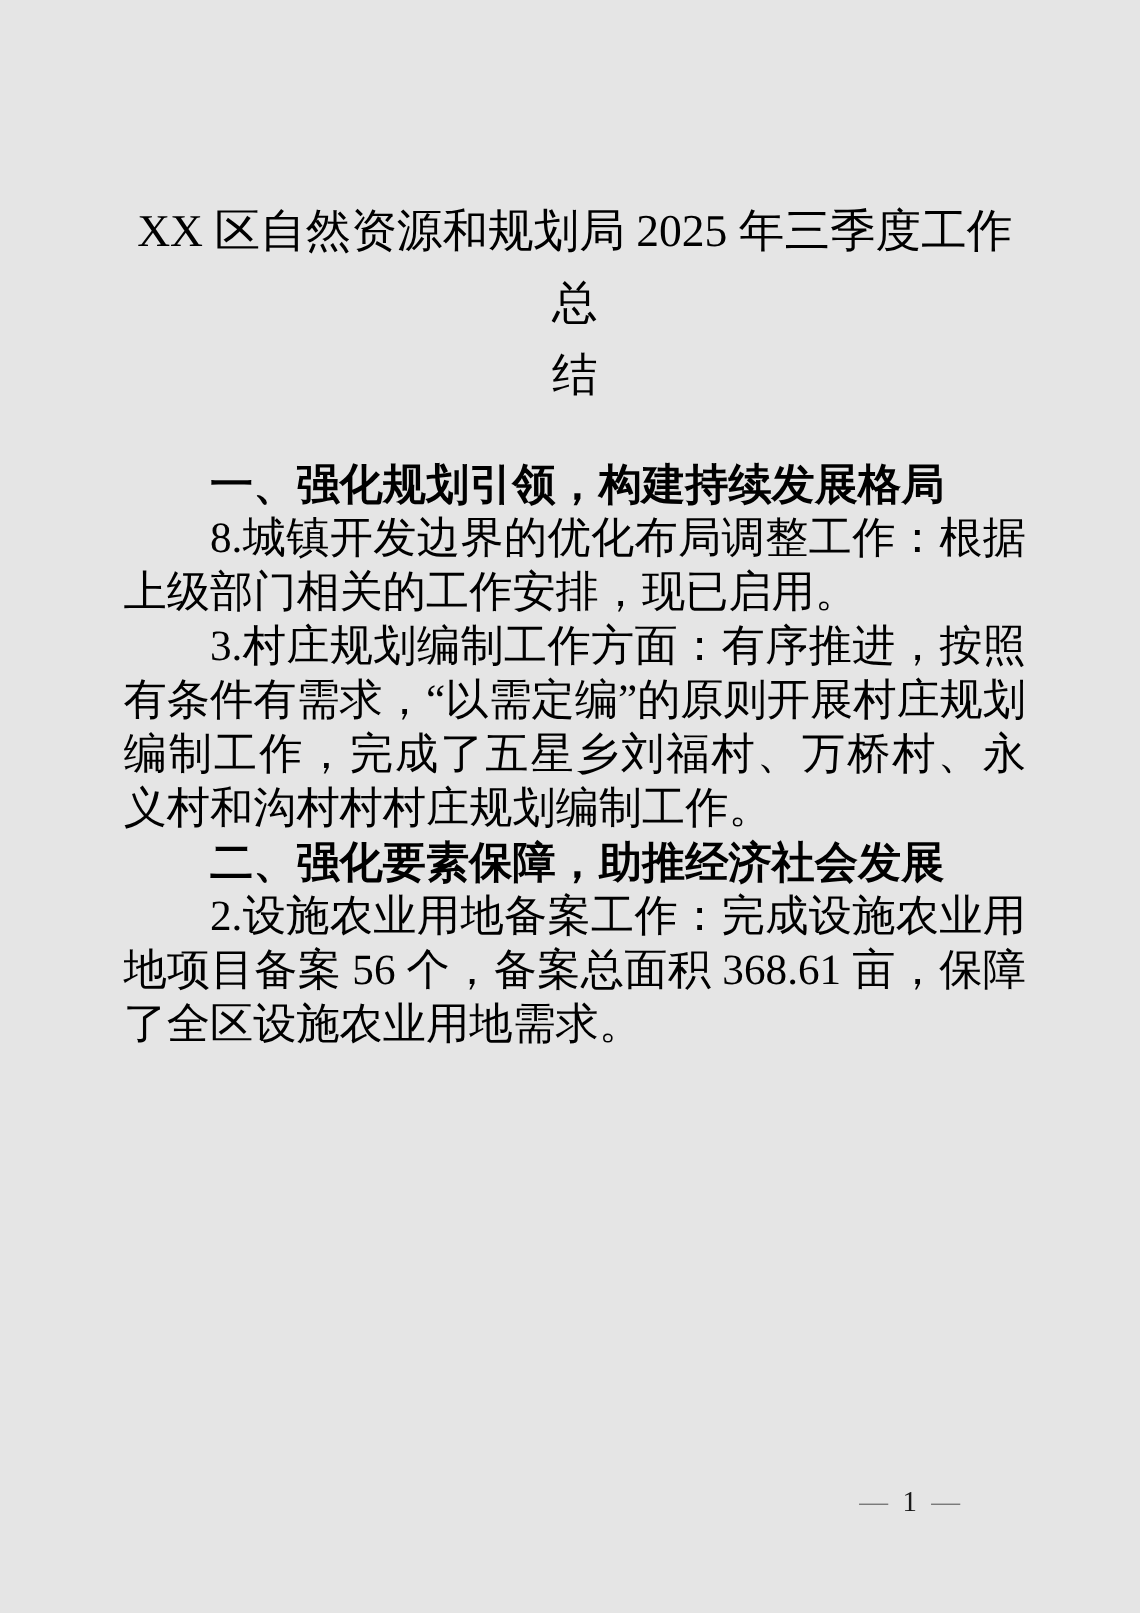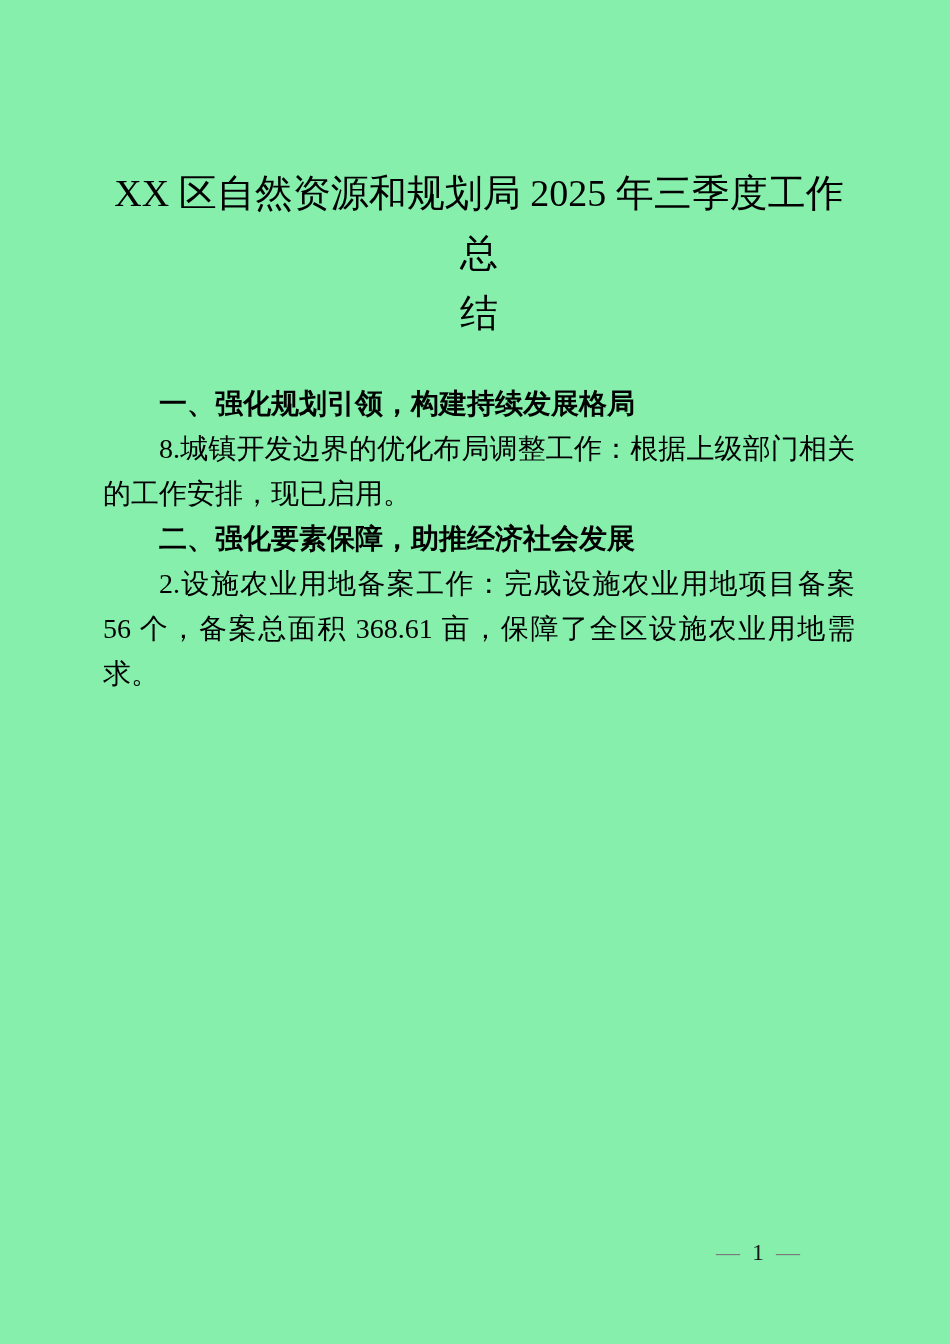--- a/index.html
+++ b/index.html
@@ -4,40 +4,40 @@
 <style>
   html, body {
     margin: 0;
     padding: 0;
     background: #ffffff;
   }
   .page {
     position: relative;
     width: 950px;
     height: 1344px;
-    background: #86efac;
+    background: #e5e5e5;
     overflow: hidden;
     color: #000000;
   }
   .doc-title {
     margin: 163px 95px 0 103px;
     text-align: center;
     font-family: "Liberation Serif", "DejaVu Serif", serif;
     font-size: 38px;
     line-height: 60px;
     font-weight: 400;
     color: #000000;
   }
   .doc-title .title-line {
     display: block;
   }
   .doc-body {
     margin: 38px 95px 0 103px;
     font-family: "Liberation Serif", "DejaVu Serif", serif;
-    font-size: 28px;
+    font-size: 36px;
     line-height: 45px;
     color: #000000;
   }
   .doc-body p {
     margin: 0;
     padding: 0;
     text-indent: 2em;
     text-align: justify;
     text-justify: inter-character;
   }
@@ -70,20 +70,21 @@
 <div class="page">
 
   <div class="doc-title">
     <span class="title-line">XX 区自然资源和规划局 2025 年三季度工作总</span>
     <span class="title-line">结</span>
   </div>
 
   <div class="doc-body">
     <p class="section-heading">一、强化规划引领，构建持续发展格局</p>
     <p class="body-paragraph">8.城镇开发边界的优化布局调整工作：根据上级部门相关的工作安排，现已启用。</p>
+    <p class="body-paragraph">3.村庄规划编制工作方面：有序推进，按照有条件有需求，“以需定编”的原则开展村庄规划编制工作，完成了五星乡刘福村、万桥村、永义村和沟村村村庄规划编制工作。</p>
     <p class="section-heading">二、强化要素保障，助推经济社会发展</p>
     <p class="body-paragraph">2.设施农业用地备案工作：完成设施农业用地项目备案 56 个，备案总面积 368.61 亩，保障了全区设施农业用地需求。</p>
   </div>
 
   <div class="page-number">
     <span class="dash">—</span><span class="num">1</span><span class="dash">—</span>
   </div>
 
 </div>
 

